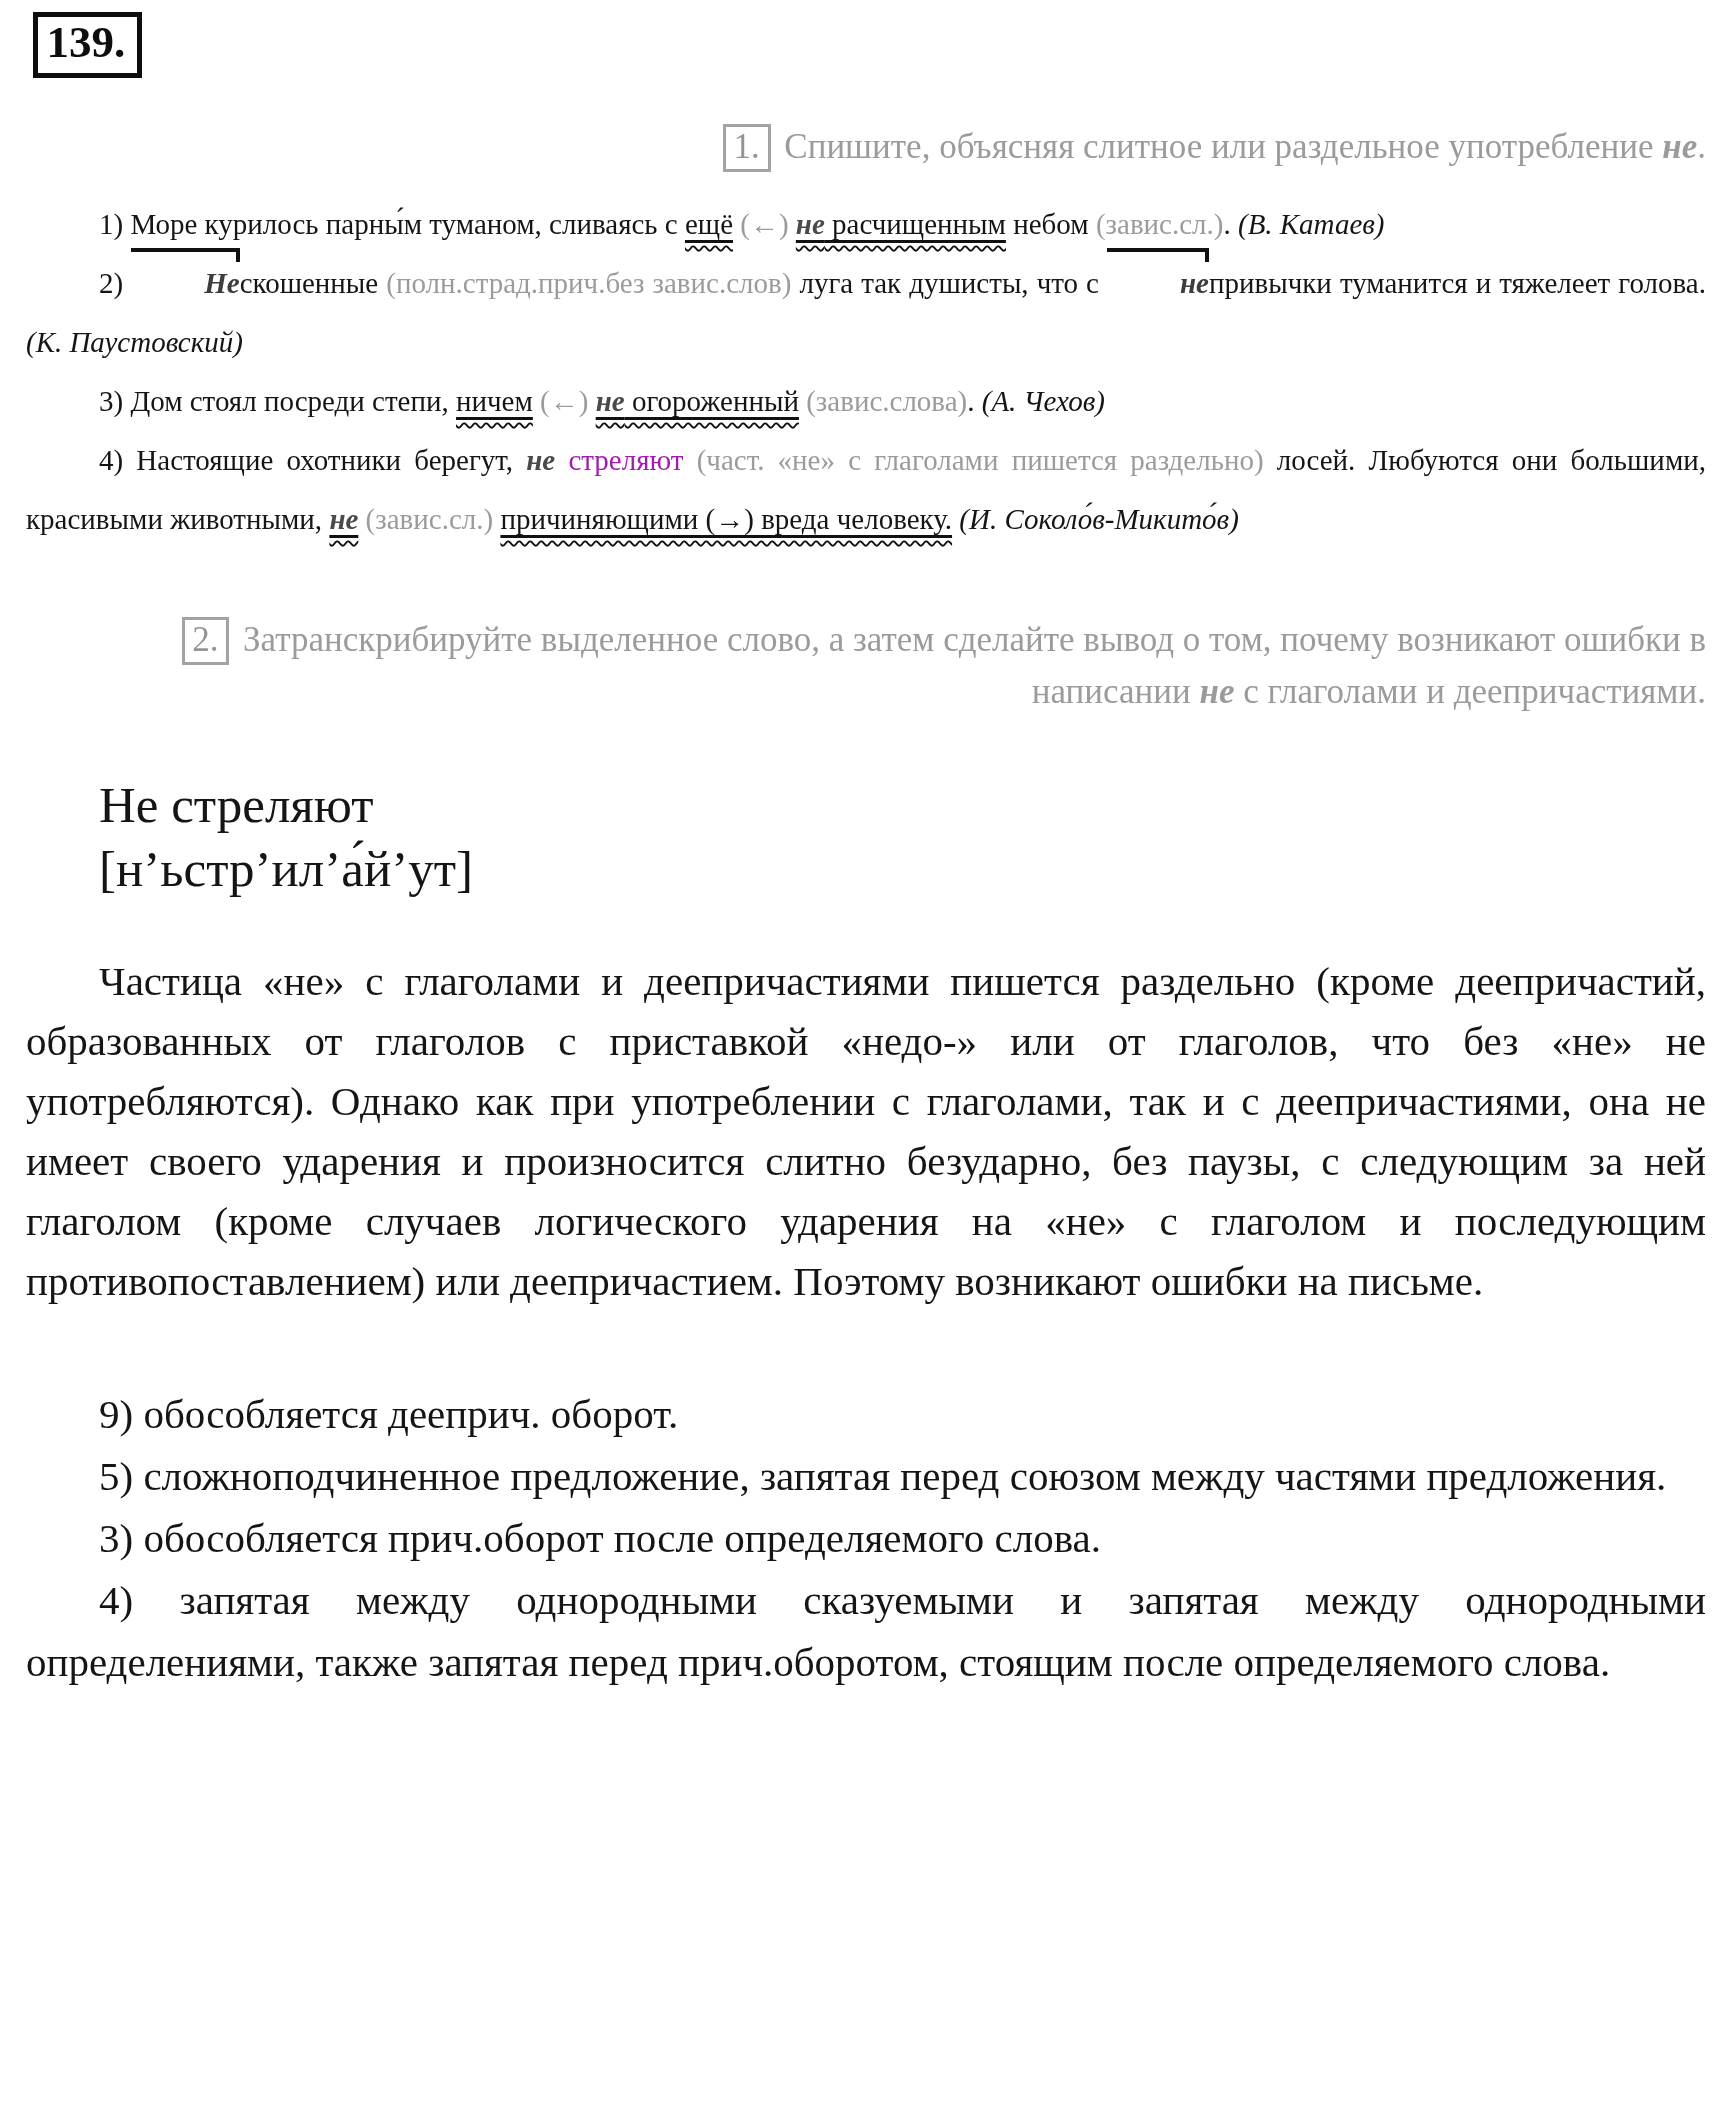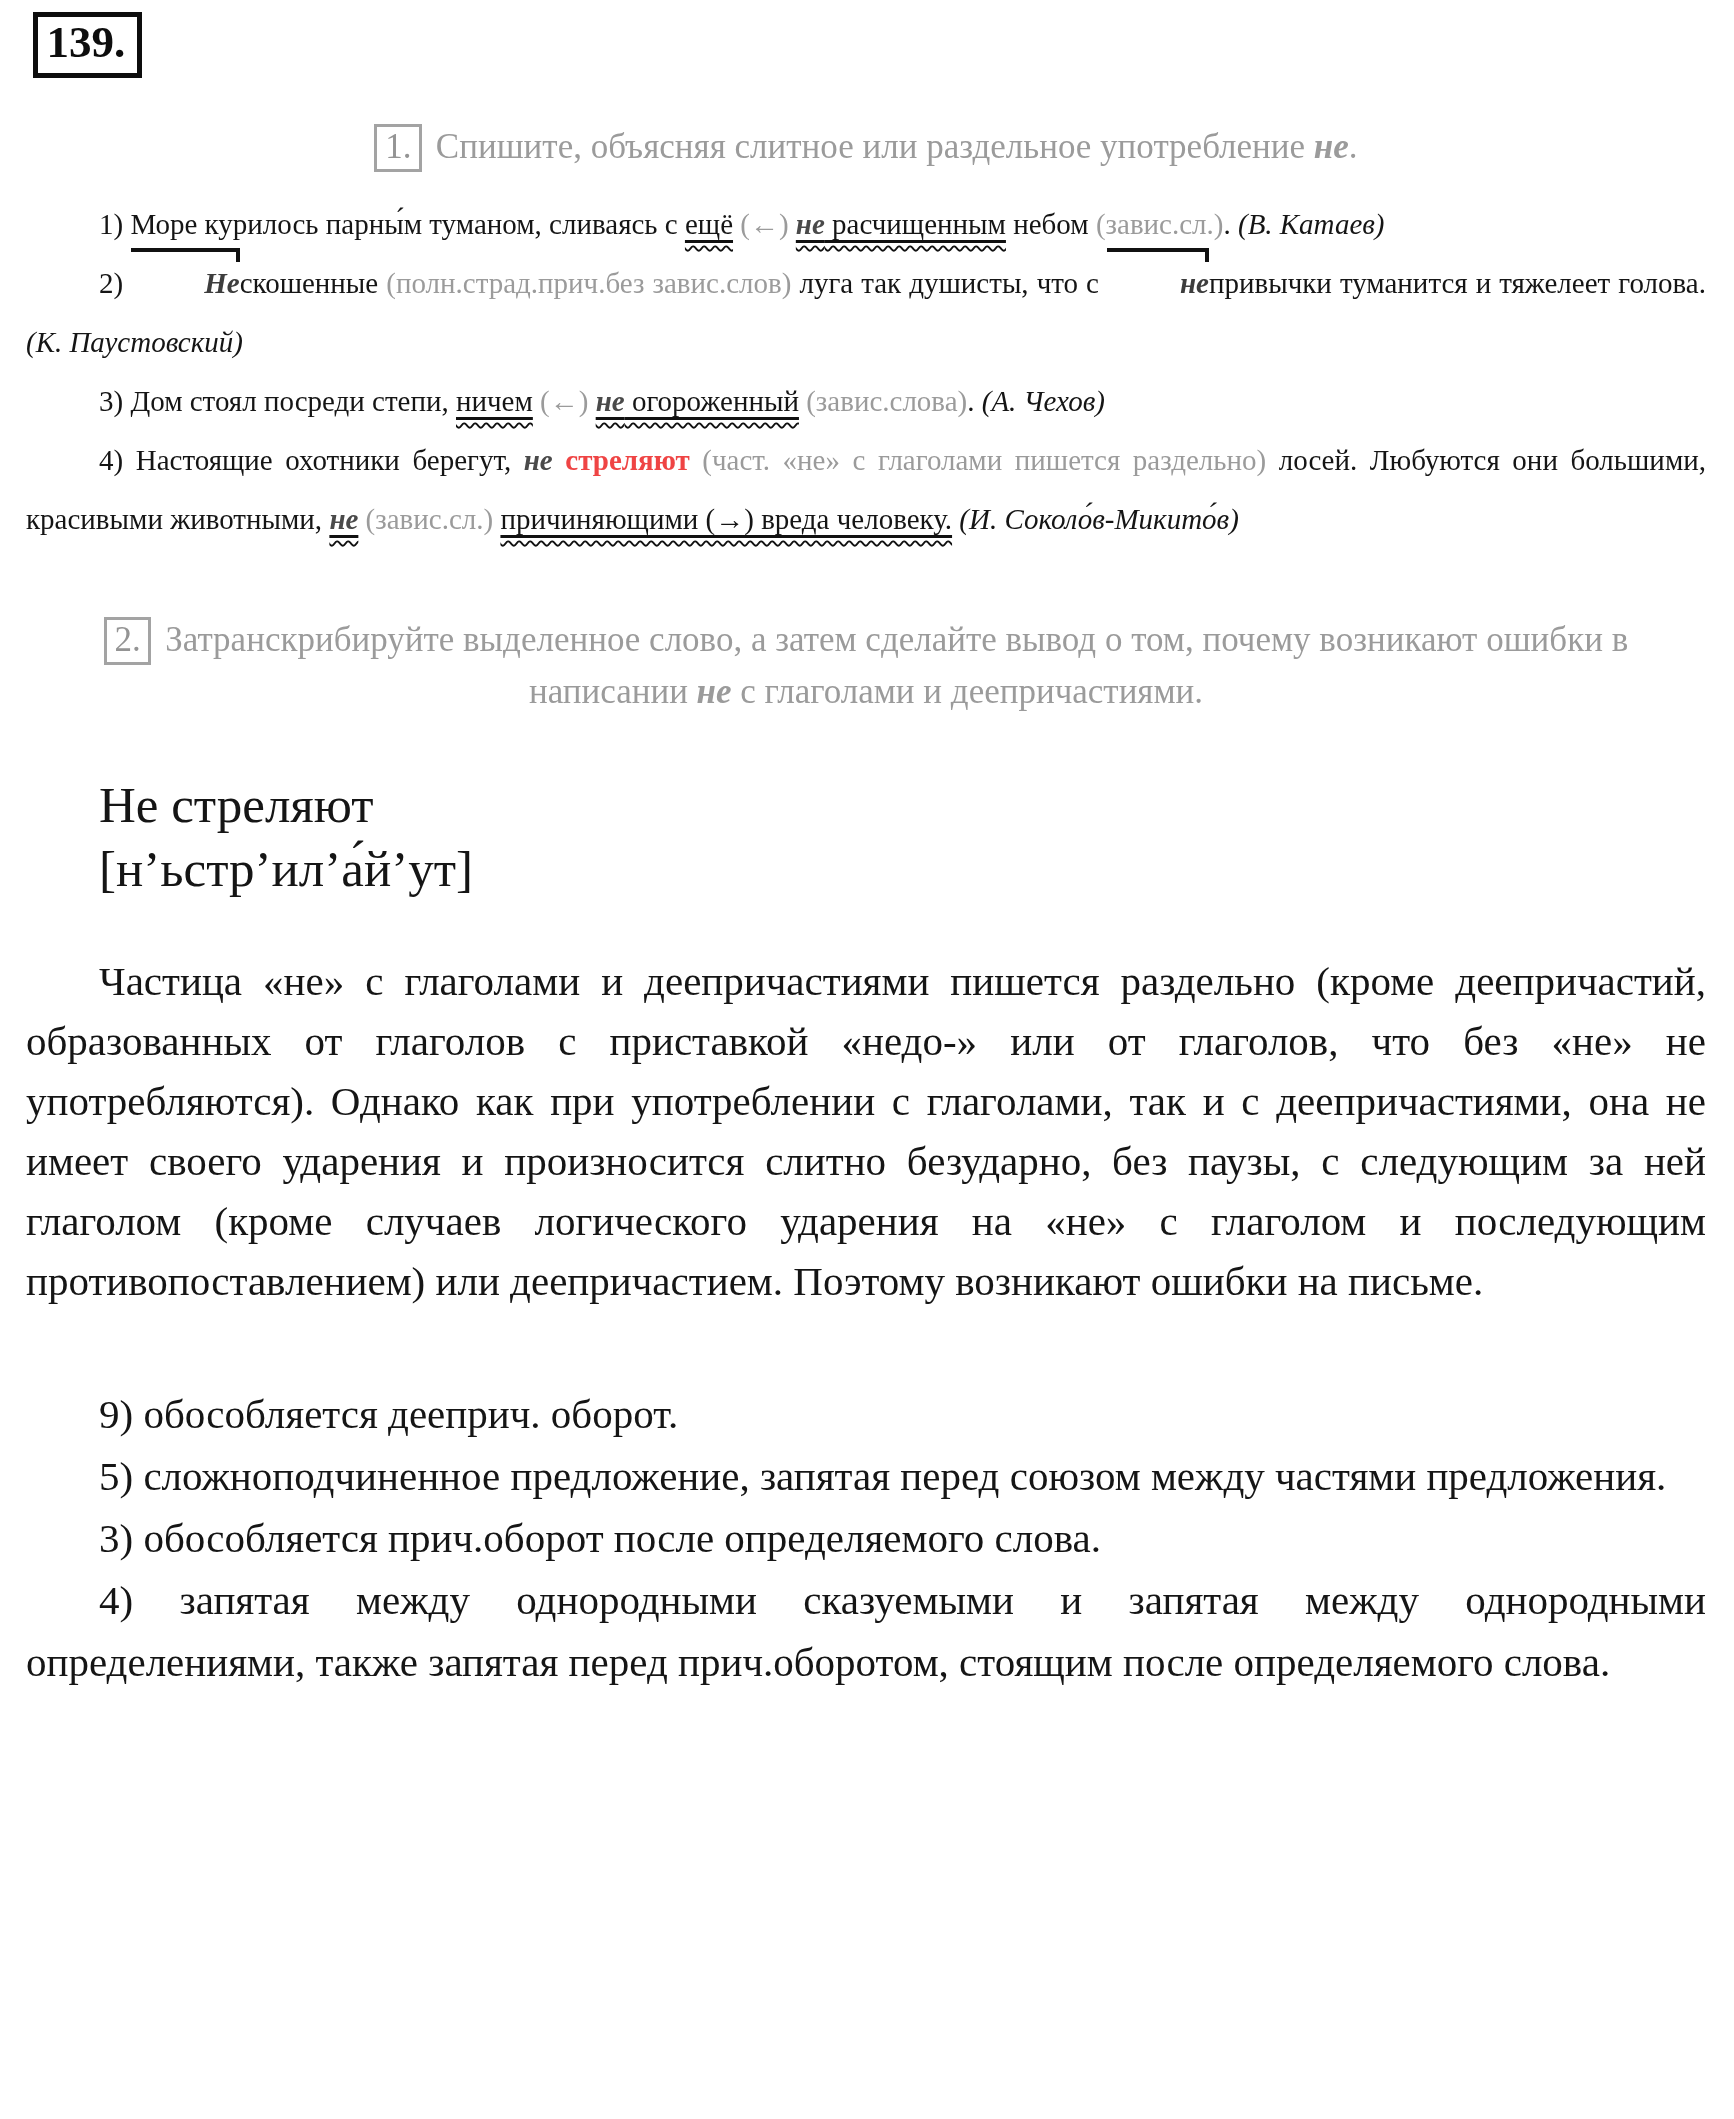--- a/index.html
+++ b/index.html
@@ -8,21 +8,21 @@
     background:#ffffff; color:#111;
     padding:12px 29px 0 26px;
     font-family:"Liberation Serif", serif;
     overflow:hidden;
   }
   .exnum {
     display:inline-block; border:5.2px solid #0d0d0d;
     padding:1.7px 12px 6.9px 8.6px; margin-left:6.9px;
     font-weight:bold; font-size:45px; line-height:1.05; color:#0d0d0d;
   }
-  .task-header { margin:0; font-size:35px; line-height:52px; color:#9b9b9b; text-align:center; }
+  .task-header { margin:0; font-size:35px; line-height:52px; color:#9b9b9b; text-align:right; }
   .task1 { margin-top:43px; }
   .task2 { margin-top:65px; }
   .task3 { margin-top:74px; }
   .tasknum {
     display:inline-block; border:3.4px solid #a3a3a3; color:#949494;
     padding:0 7.7px 2.6px 7.7px; margin-right:13.8px; font-size:35px; line-height:1.12;
   }
   .sentences { margin-top:22.4px; }
   .sent { margin:0; font-size:29px; line-height:59px; text-align:justify; text-indent:73px; color:#151515; }
   .trans-block { margin-top:55px; }
@@ -30,21 +30,21 @@
   .bodypara { margin:0; font-size:41px; line-height:60px; text-align:justify; text-indent:73px; color:#151515; }
   .conclusion { margin-top:50px; }
   .answers { margin-top:72px; }
   .answers p { margin:0; font-size:41px; line-height:62px; text-align:justify; text-indent:73px; color:#151515; }
 
   
   .seg { white-space:pre-wrap; }
   .gray { color:#9b9b9b; }
   .gray-ne { color:#9b9b9b; font-weight:bold; font-style:italic; }
   .ne { color:#4a4a4a; font-weight:bold; font-style:italic; }
-  .bold { font-weight:bold; color:#ef4444; }
+  .bold { font-weight:normal; color:#a21caf; }
   .italic { font-style:italic; }
   .uw, .uw-ne {
     text-decoration-line:underline; text-decoration-style:solid;
     text-decoration-thickness:2.6px; text-underline-offset:6px; text-decoration-color:#111;
   }
   .uw-ne { color:#4a4a4a; font-weight:bold; font-style:italic; }
   .wavy {
     text-decoration-line:underline; text-decoration-style:wavy;
     text-decoration-thickness:1.7px; text-underline-offset:11.2px; text-decoration-color:#111;
   }

